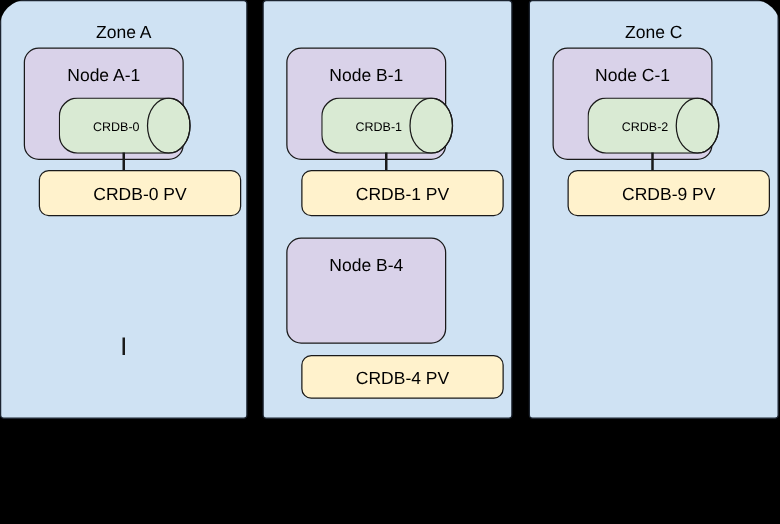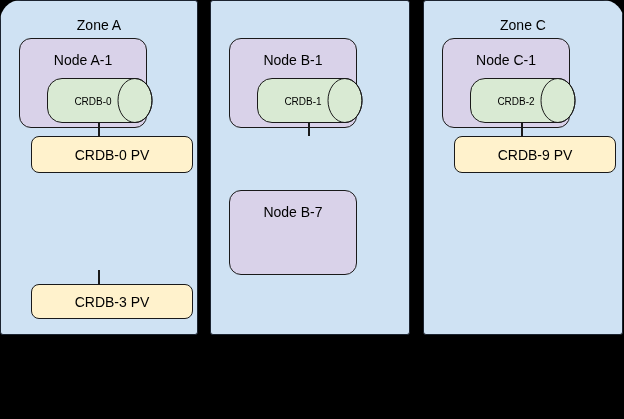--- a/index.html
+++ b/index.html
@@ -101,39 +101,42 @@
         <ellipse cx="88" cy="22.5" rx="17" ry="22" fill="none" stroke="#1a1a1a"></ellipse>
         <text x="46" y="26.5" text-anchor="middle" font-size="10" fill="#000000">CRDB-0</text>
       </svg>
     </div>
     <div class="connector connector-row1"></div>
     <div class="pv pv-row1">
       <span>CRDB-0 PV</span>
     </div>
 
     <div class="connector connector-row2"></div>
-    <div class="pv pv-row2">
-      <span>CRDB-3 PV</span>
-    </div>
   </div>
 
   <div class="zone zone-b">
 
     <div class="node node-row1">
       <div class="node-label">Node B-1</div>
       <svg class="cyl" width="106" height="45" viewBox="0 0 106 45">
         <path d="M15 .5 L88 .5 A17 22 0 0 1 105 22.5 A17 22 0 0 1 88 44.5 L15 44.5 A14.5 14.5 0 0 1 .5 30 L.5 15 A14.5 14.5 0 0 1 15 .5 Z" fill="#d9ead3" stroke="#1a1a1a"></path>
         <ellipse cx="88" cy="22.5" rx="17" ry="22" fill="none" stroke="#1a1a1a"></ellipse>
         <text x="46" y="26.5" text-anchor="middle" font-size="10" fill="#000000">CRDB-1</text>
       </svg>
     </div>
     <div class="connector connector-row1"></div>
+    <div class="pv pv-row1">
+      <span>CRDB-1 PV</span>
+    </div>
 
     <div class="node node-row2">
-      <div class="node-label">Node B-7</div>
+      <div class="node-label">Node B-4</div>
+    </div>
+    <div class="pv pv-row2">
+      <span>CRDB-4 PV</span>
     </div>
   </div>
 
   <div class="zone zone-c">
     <div class="zone-label">Zone C</div>
 
     <div class="node node-row1">
       <div class="node-label">Node C-1</div>
       <svg class="cyl" width="106" height="45" viewBox="0 0 106 45">
         <path d="M15 .5 L88 .5 A17 22 0 0 1 105 22.5 A17 22 0 0 1 88 44.5 L15 44.5 A14.5 14.5 0 0 1 .5 30 L.5 15 A14.5 14.5 0 0 1 15 .5 Z" fill="#d9ead3" stroke="#1a1a1a"></path>

